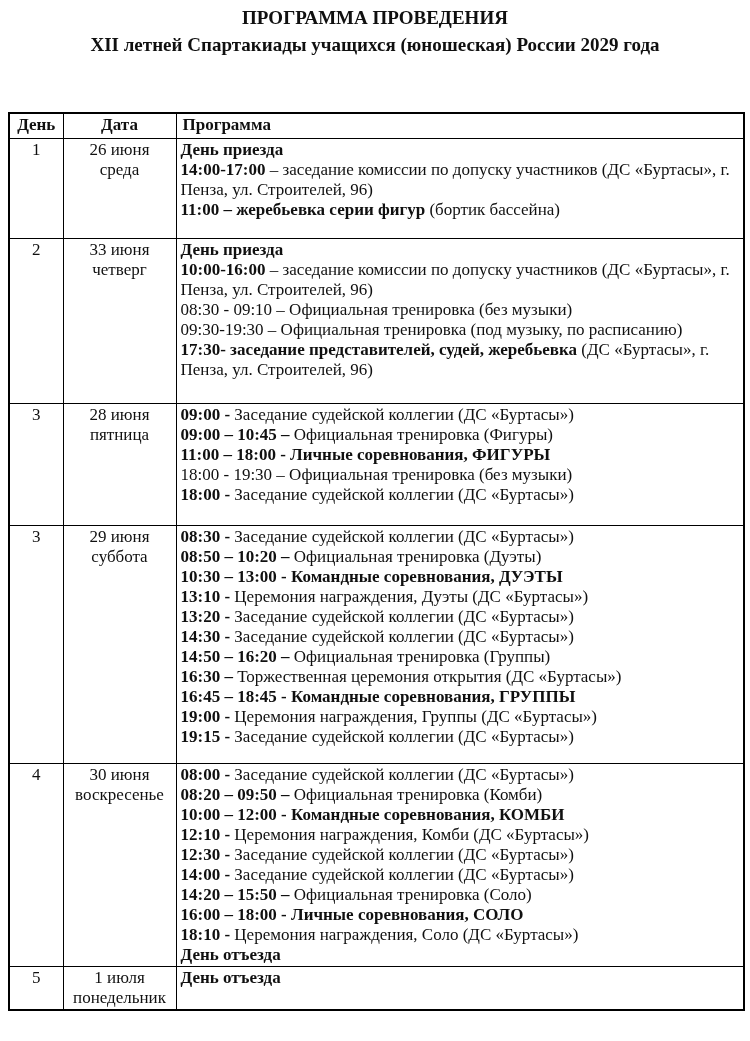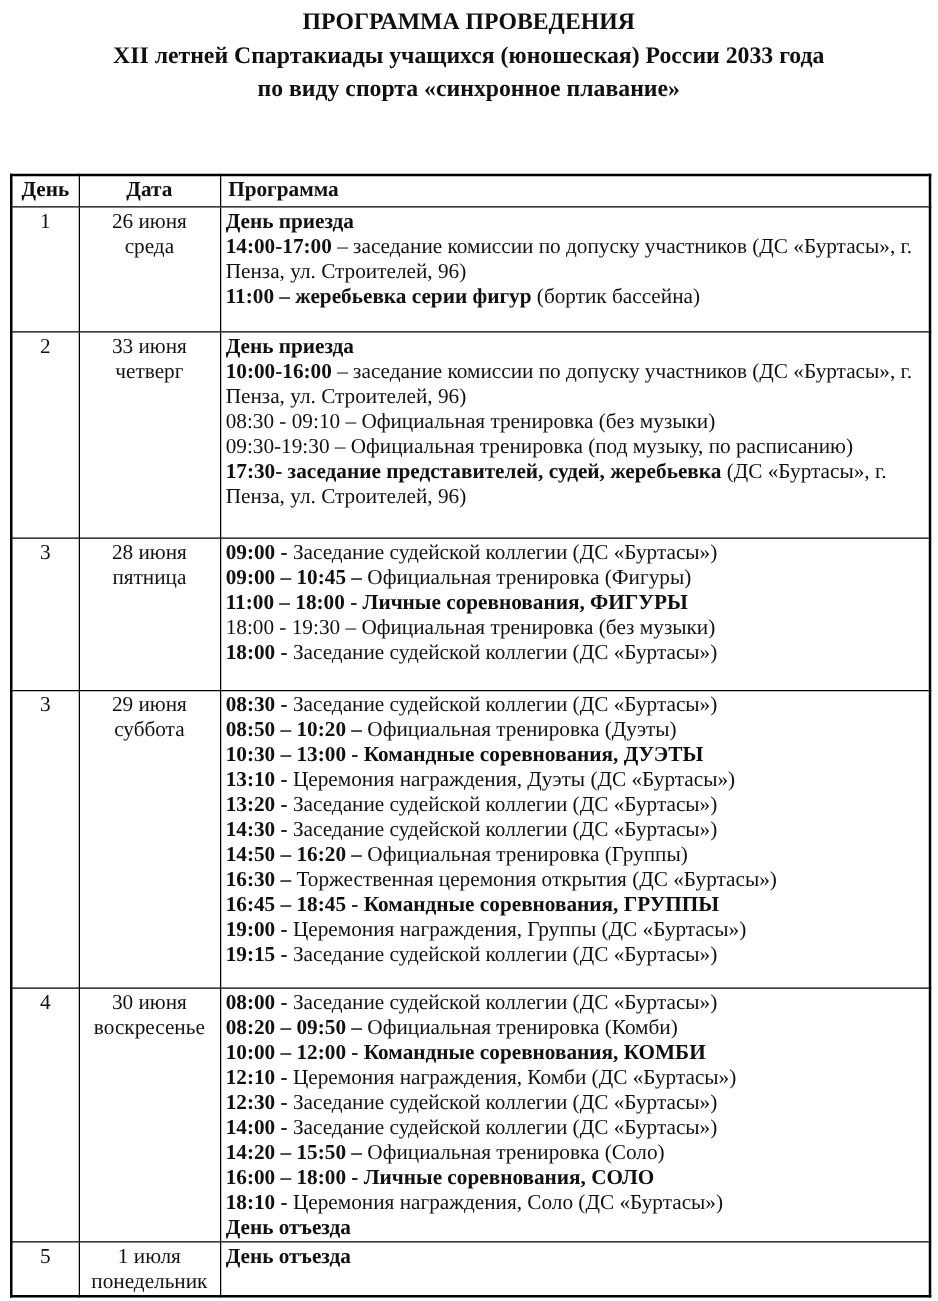--- a/index.html
+++ b/index.html
@@ -67,22 +67,21 @@
   tbody tr:nth-child(5) { height: 202px; }
   tbody tr:nth-child(6) { height: 42px; }
 </style>
 </head>
 <body>
 
 <div class="page">
 
   <header class="doc-header">
     <div>ПРОГРАММА ПРОВЕДЕНИЯ</div>
-    <div>XII летней Спартакиады учащихся (юношеская) России 2033 года</div>
-    <div>по виду спорта «синхронное плавание»</div>
+    <div>XII летней Спартакиады учащихся (юношеская) России 2029 года</div>
   </header>
 
   <table class="schedule">
     <colgroup>
       <col class="c-day">
       <col class="c-date">
       <col class="c-prog">
     </colgroup>
     <thead>
       <tr>

